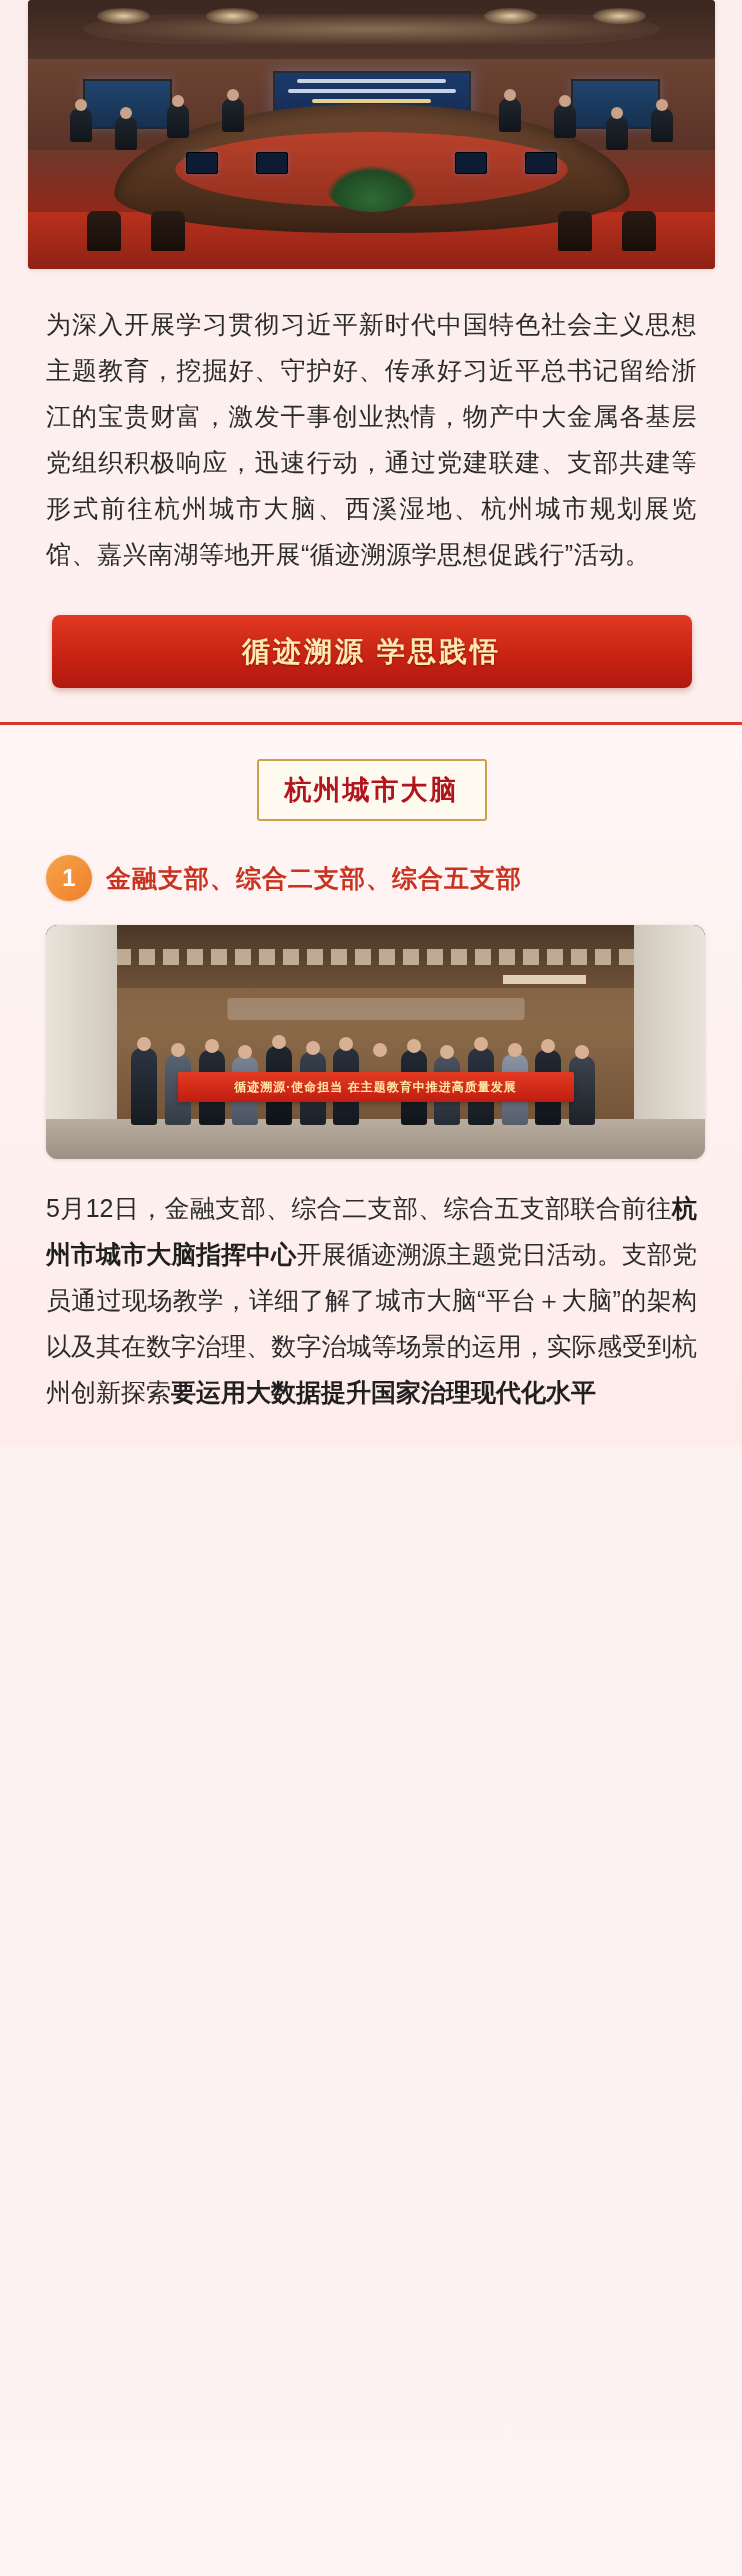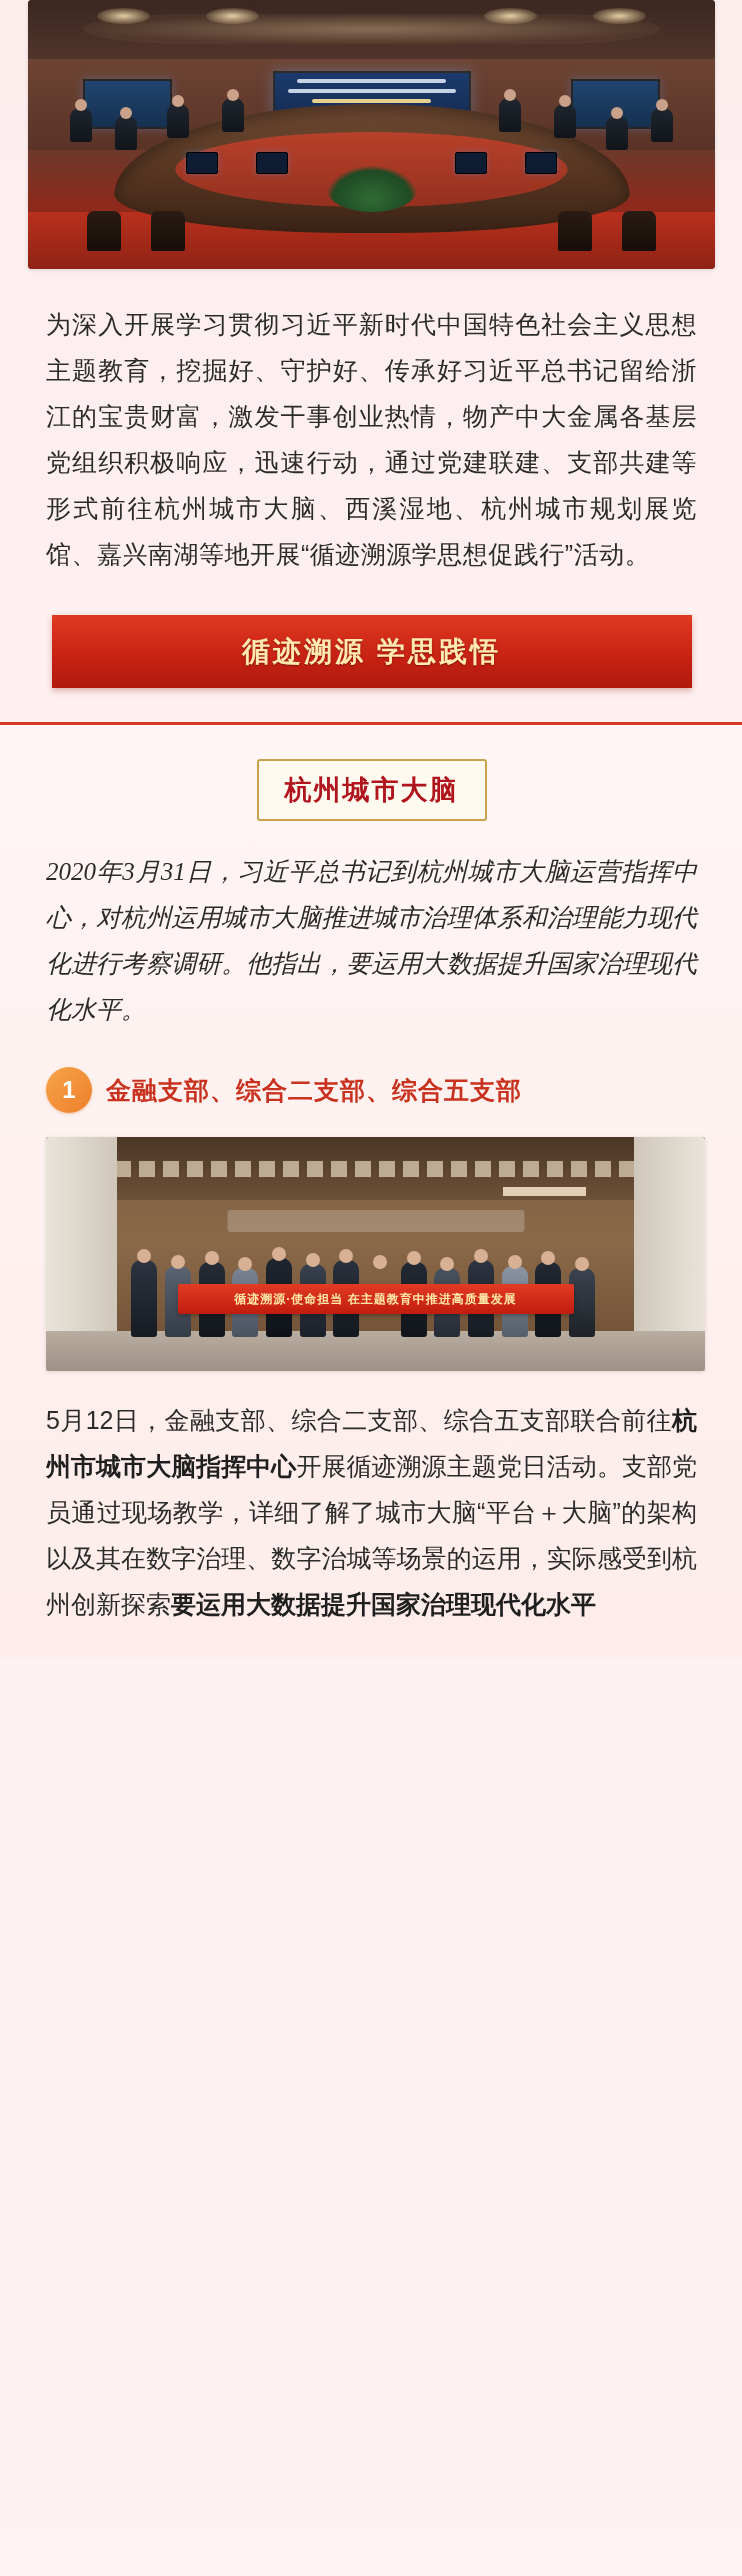--- a/index.html
+++ b/index.html
@@ -141,21 +141,21 @@
 
   
   .banner-wrap {
     margin: 38px auto 0;
     width: 640px;
     height: 73px;
     position: relative;
   }
   .banner {
     position: absolute; left: 0; top: 0; right: 0; bottom: 0;
-    border-radius: 0;
+    border-radius: 8px;
     background: linear-gradient(180deg, #e03a22 0%, #c62113 60%, #b01a0e 100%);
     box-shadow: 0 3px 6px rgba(150,30,15,.3);
     display: flex; align-items: center; justify-content: center;
   }
   .banner .title {
     color: #ffe9b0;
     font-size: 28px;
     font-weight: bold;
     letter-spacing: 3px;
     text-shadow: 0 1px 2px rgba(90,10,5,.6);
@@ -210,21 +210,21 @@
     font-size: 25px;
     font-weight: bold;
     letter-spacing: 1px;
     white-space: nowrap;
     overflow: hidden;
   }
 
   
   .photo2-wrap {
     margin: 24px 38px 0 46px;
-    border-radius: 3px;
+    border-radius: 12px;
     overflow: hidden;
     box-shadow: 0 1px 4px rgba(0,0,0,.12);
   }
   .photo2 {
     position: relative;
     width: 100%;
     height: 234px;
     background: linear-gradient(180deg, #7e5c3e 0%, #8a6949 45%, #6b4c33 100%);
     overflow: hidden;
   }
@@ -354,21 +354,20 @@
       <span style="transform:rotate(42deg)"></span>
     </div>
   </div>
 
   <div class="section">
 
     <div class="sec-title-wrap">
       <div class="sec-title">杭州城市大脑</div>
     </div>
 
-    <p class="sec-para">2020年3月31日，习近平总书记到杭州城市大脑运营指挥中心，对杭州运用城市大脑推进城市治理体系和治理能力现代化进行考察调研。他指出，要运用大数据提升国家治理现代化水平。</p>
 
     <div class="num-row">
       <div class="num-badge">1</div>
       <div class="num-label">金融支部、综合二支部、综合五支部</div>
     </div>
 
     <div class="photo2-wrap">
       <div class="photo2">
         <div class="wall-top"></div>
         <div class="quote"></div>

